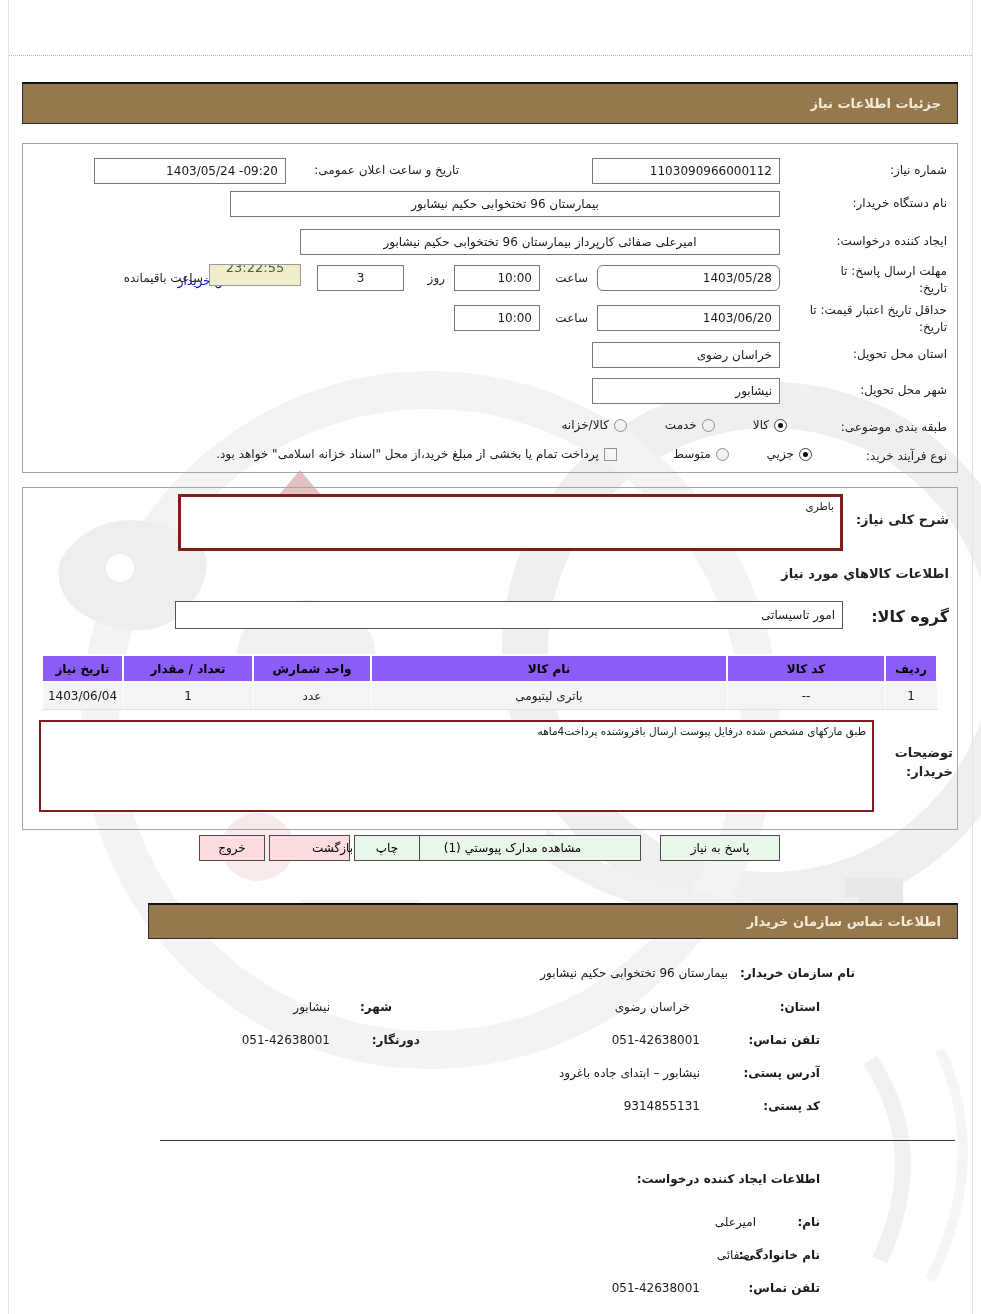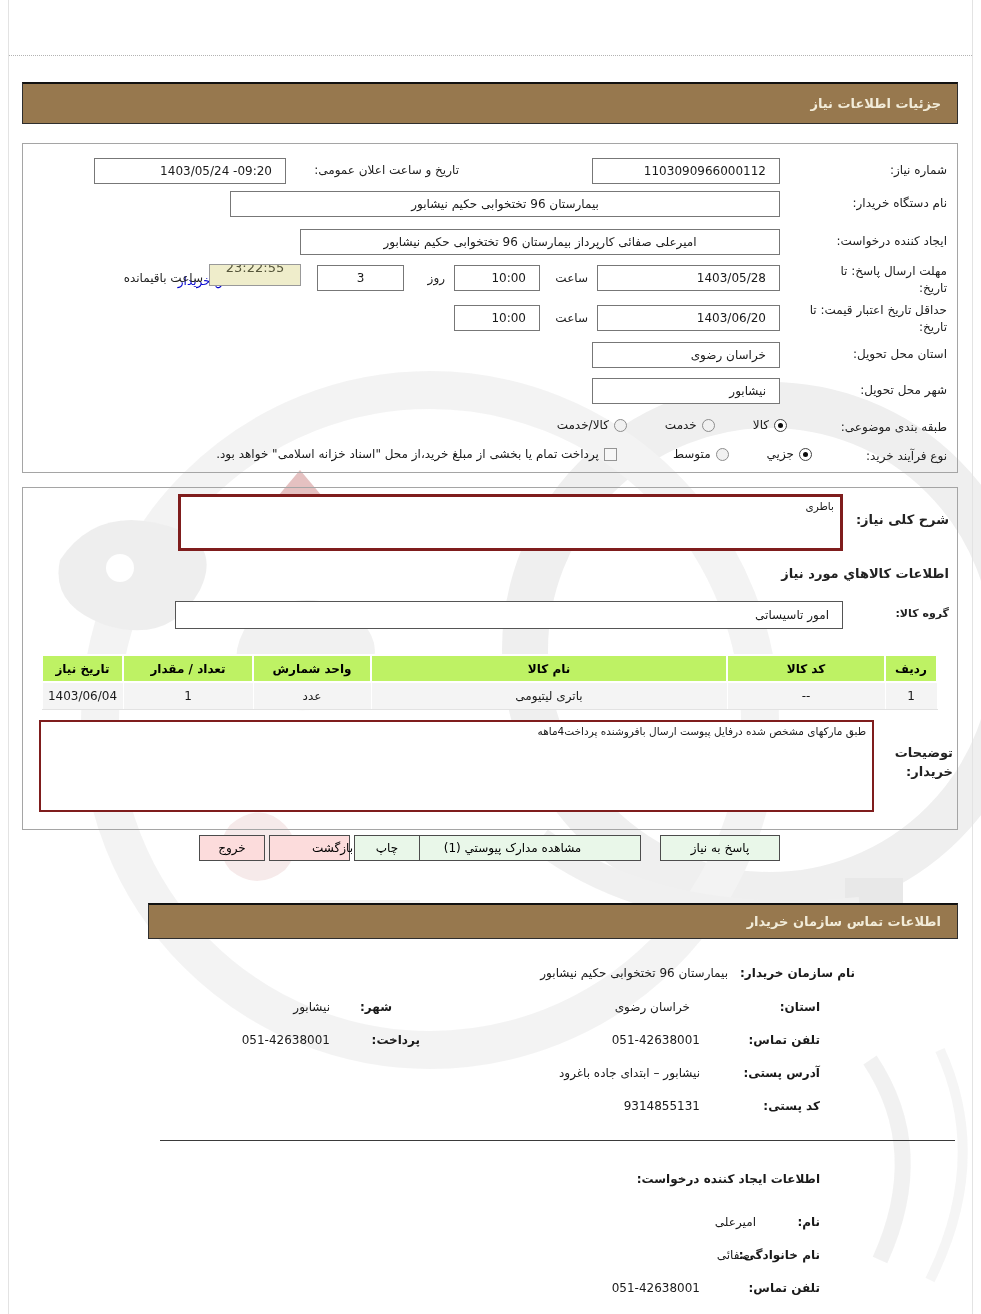--- a/index.html
+++ b/index.html
@@ -18,41 +18,41 @@
 
   .box { position:absolute; left:22px; width:936px; border:1px solid #a5a5a5; background:transparent; z-index:1; }
   .box1 { top:143px; height:330px; }
   .box2 { top:487px; height:343px; }
 
   .lbl { position:absolute; color:#222; white-space:nowrap; }
   .lbl.wrap { white-space:normal; text-align:right; line-height:1.45; }
   .b { font-weight:bold; }
 
   .inp { position:absolute; background:#fff; border:1px solid #777; height:26px; line-height:24px;
-         padding:0 13px; overflow:hidden; white-space:nowrap; }
+         padding:0 7px; overflow:hidden; white-space:nowrap; }
   .inp.center { text-align:center; }
   .inp.leftnum { direction:ltr; text-align:right; }
   .timer { position:absolute; background:#efedcb; border:1px solid #999; height:22px; overflow:hidden;
            text-align:center; color:#55553a; font-size:13px; }
   .timer span { display:block; margin-top:-5px; direction:ltr; }
   a.link { position:absolute; color:#0000cc; text-decoration:none; cursor:pointer; white-space:nowrap; }
 
   .radio { width:13px; height:13px; border:1px solid #8d8d8d; border-radius:50%; background:#f1f1f1; display:inline-block; position:relative; flex:none; }
   .radio.checked { background:#fff; border-color:#444; }
   .radio.checked::after { content:""; position:absolute; inset:3px; background:#0b0b0b; border-radius:50%; }
   .chk { width:13px; height:13px; border:1px solid #949494; background:#f7f7f7; display:inline-block; flex:none; }
   .optgroup { position:absolute; display:flex; align-items:center; gap:8px; direction:rtl; }
   .optgroup .opt { display:flex; align-items:center; gap:5px; }
   .gap { width:22px; }
 
   .ta { position:absolute; background:#fff; border:3px solid #7f1d1d; font-size:10.5px; padding:2px 6px;
         text-align:right; overflow:hidden; line-height:1.4; }
 
   table.goods { position:absolute; top:166px; right:19px; width:897px; border-collapse:collapse; z-index:1; }
-  table.goods th { background:#bef264; color:#000; font-weight:bold; font-size:12px; height:27px;
+  table.goods th { background:#8b5cf6; color:#000; font-weight:bold; font-size:12px; height:27px;
                    border:2px solid #fff; text-align:center;margin-top:28px; }
   table.goods td { background:#f4f4f4; font-size:12px; height:27px; text-align:center; border:1px solid #fff; border-bottom:1px solid #e2e2e2; }
 
   .btn { position:absolute; top:835px; height:26px; border:1px solid #4c4c4c; font-size:12px;
          display:flex; align-items:center; justify-content:center; cursor:pointer; z-index:1;
          font-family:inherit; white-space:nowrap; }
   .btn.green { background:#e9f7e9; }
   .btn.pink  { background:#fcdcdc; }
 
   .crow { position:absolute; left:0; right:0; height:20px; z-index:1; }
@@ -98,21 +98,21 @@
     <span class="inp leftnum" style="top:14px; right:671px; width:192px;">1403/05/24 -09:20</span>
 
     <span class="lbl" style="top:52px; right:10px;">نام دستگاه خریدار:</span>
     <span class="inp center" style="top:47px; right:177px; width:550px;">بیمارستان 96 تختخوابی حکیم نیشابور</span>
 
     <span class="lbl" style="top:90px; right:10px;">ایجاد کننده درخواست:</span>
     <span class="inp center" style="top:85px; right:177px; width:480px;">امیرعلی صفائی کارپرداز بیمارستان 96 تختخوابی حکیم نیشابور</span>
     <a class="link" style="top:90px; right:668px;margin-top:40px;">اطلاعات تماس خریدار</a>
 
     <span class="lbl wrap" style="top:119px; right:10px; width:118px;">مهلت ارسال پاسخ: تا تاریخ:</span>
-    <span class="inp leftnum" style="top:121px; right:177px; width:183px;">1403/05/28</span>
+    <span class="inp leftnum" style="top:121px; right:177px; width:183px;border-radius:6px;">1403/05/28</span>
     <span class="lbl" style="top:127px; right:369px;">ساعت</span>
     <span class="inp leftnum" style="top:121px; right:417px; width:86px;">10:00</span>
     <span class="lbl" style="top:127px; right:512px;">روز</span>
     <span class="inp center" style="top:121px; right:553px; width:87px;">3</span>
     <span class="timer" style="top:120px; right:656px; width:92px;">
         <span>23:22:55</span>
       </span>
     <span class="lbl" style="top:127px; right:754px;">ساعت باقیمانده</span>
 
     <span class="lbl wrap" style="top:158px; right:10px; width:150px;">حداقل تاریخ اعتبار قیمت: تا تاریخ:</span>
@@ -133,21 +133,21 @@
         <span>کالا</span>
       </span>
         <span class="gap"></span>
       <span class="opt">
         <span class="radio"></span>
         <span>خدمت</span>
       </span>
         <span class="gap"></span>
       <span class="opt">
         <span class="radio"></span>
-        <span>کالا/خدمت</span>
+        <span>کالا/خزانه</span>
       </span>
     </div>
 
     <span class="lbl" style="top:305px; right:10px;">نوع فرآیند خرید:</span>
     <div class="optgroup" style="top:303px; right:145px;">
       <span class="opt">
         <span class="radio checked"></span>
         <span>جزیي</span>
       </span>
         <span class="gap"></span>
@@ -162,21 +162,21 @@
       </span>
     </div>
   </div>
 
   <div class="box box2">
     <div class="ta" style="top:6px; right:114px; width:665px; height:57px;">باطری</div>
     <span class="lbl b" style="top:24px; right:8px; font-size:13px;">شرح کلی نیاز:</span>
 
     <span class="lbl b" style="top:78px; right:8px; font-size:13px;">اطلاعات کالاهاي مورد نیاز</span>
 
-    <span class="lbl b" style="top:119px; right:8px; font-size:11px;">گروه کالا:</span>
+    <span class="lbl b" style="top:119px; right:8px; font-size:16px;">گروه کالا:</span>
     <span class="inp" style="top:113px; right:114px; width:668px; height:28px; line-height:26px; border-color:#555;">امور تاسیساتی</span>
 
     <table class="goods">
       <thead>
         <tr>
           <th style="width:52px;">ردیف</th>
           <th style="width:158px;">کد کالا</th>
           <th style="width:356px;">نام کالا</th>
           <th style="width:118px;">واحد شمارش</th>
           <th style="width:130px;">تعداد / مقدار</th>
@@ -215,21 +215,21 @@
   </div>
   <div class="crow" style="top:1000px;">
     <span class="lab" style="right:161px;">استان:</span>
     <span class="val" style="right:291px;">خراسان رضوی</span>
     <span class="lab" style="right:589px;">شهر:</span>
     <span class="val" style="right:651px;">نیشابور</span>
   </div>
   <div class="crow" style="top:1033px;">
     <span class="lab" style="right:161px;">تلفن تماس:</span>
     <span class="val ltr" style="right:281px;">051-42638001</span>
-    <span class="lab" style="right:561px;">پرداخت:</span>
+    <span class="lab" style="right:561px;">دورنگار:</span>
     <span class="val ltr" style="right:651px;">051-42638001</span>
   </div>
   <div class="crow" style="top:1066px;">
     <span class="lab" style="right:161px;">آدرس پستی:</span>
     <span class="val" style="right:281px;">نیشابور – ابتدای جاده باغرود</span>
   </div>
   <div class="crow" style="top:1099px;">
     <span class="lab" style="right:161px;">کد پستی:</span>
     <span class="val ltr" style="right:281px;">9314855131</span>
   </div>

